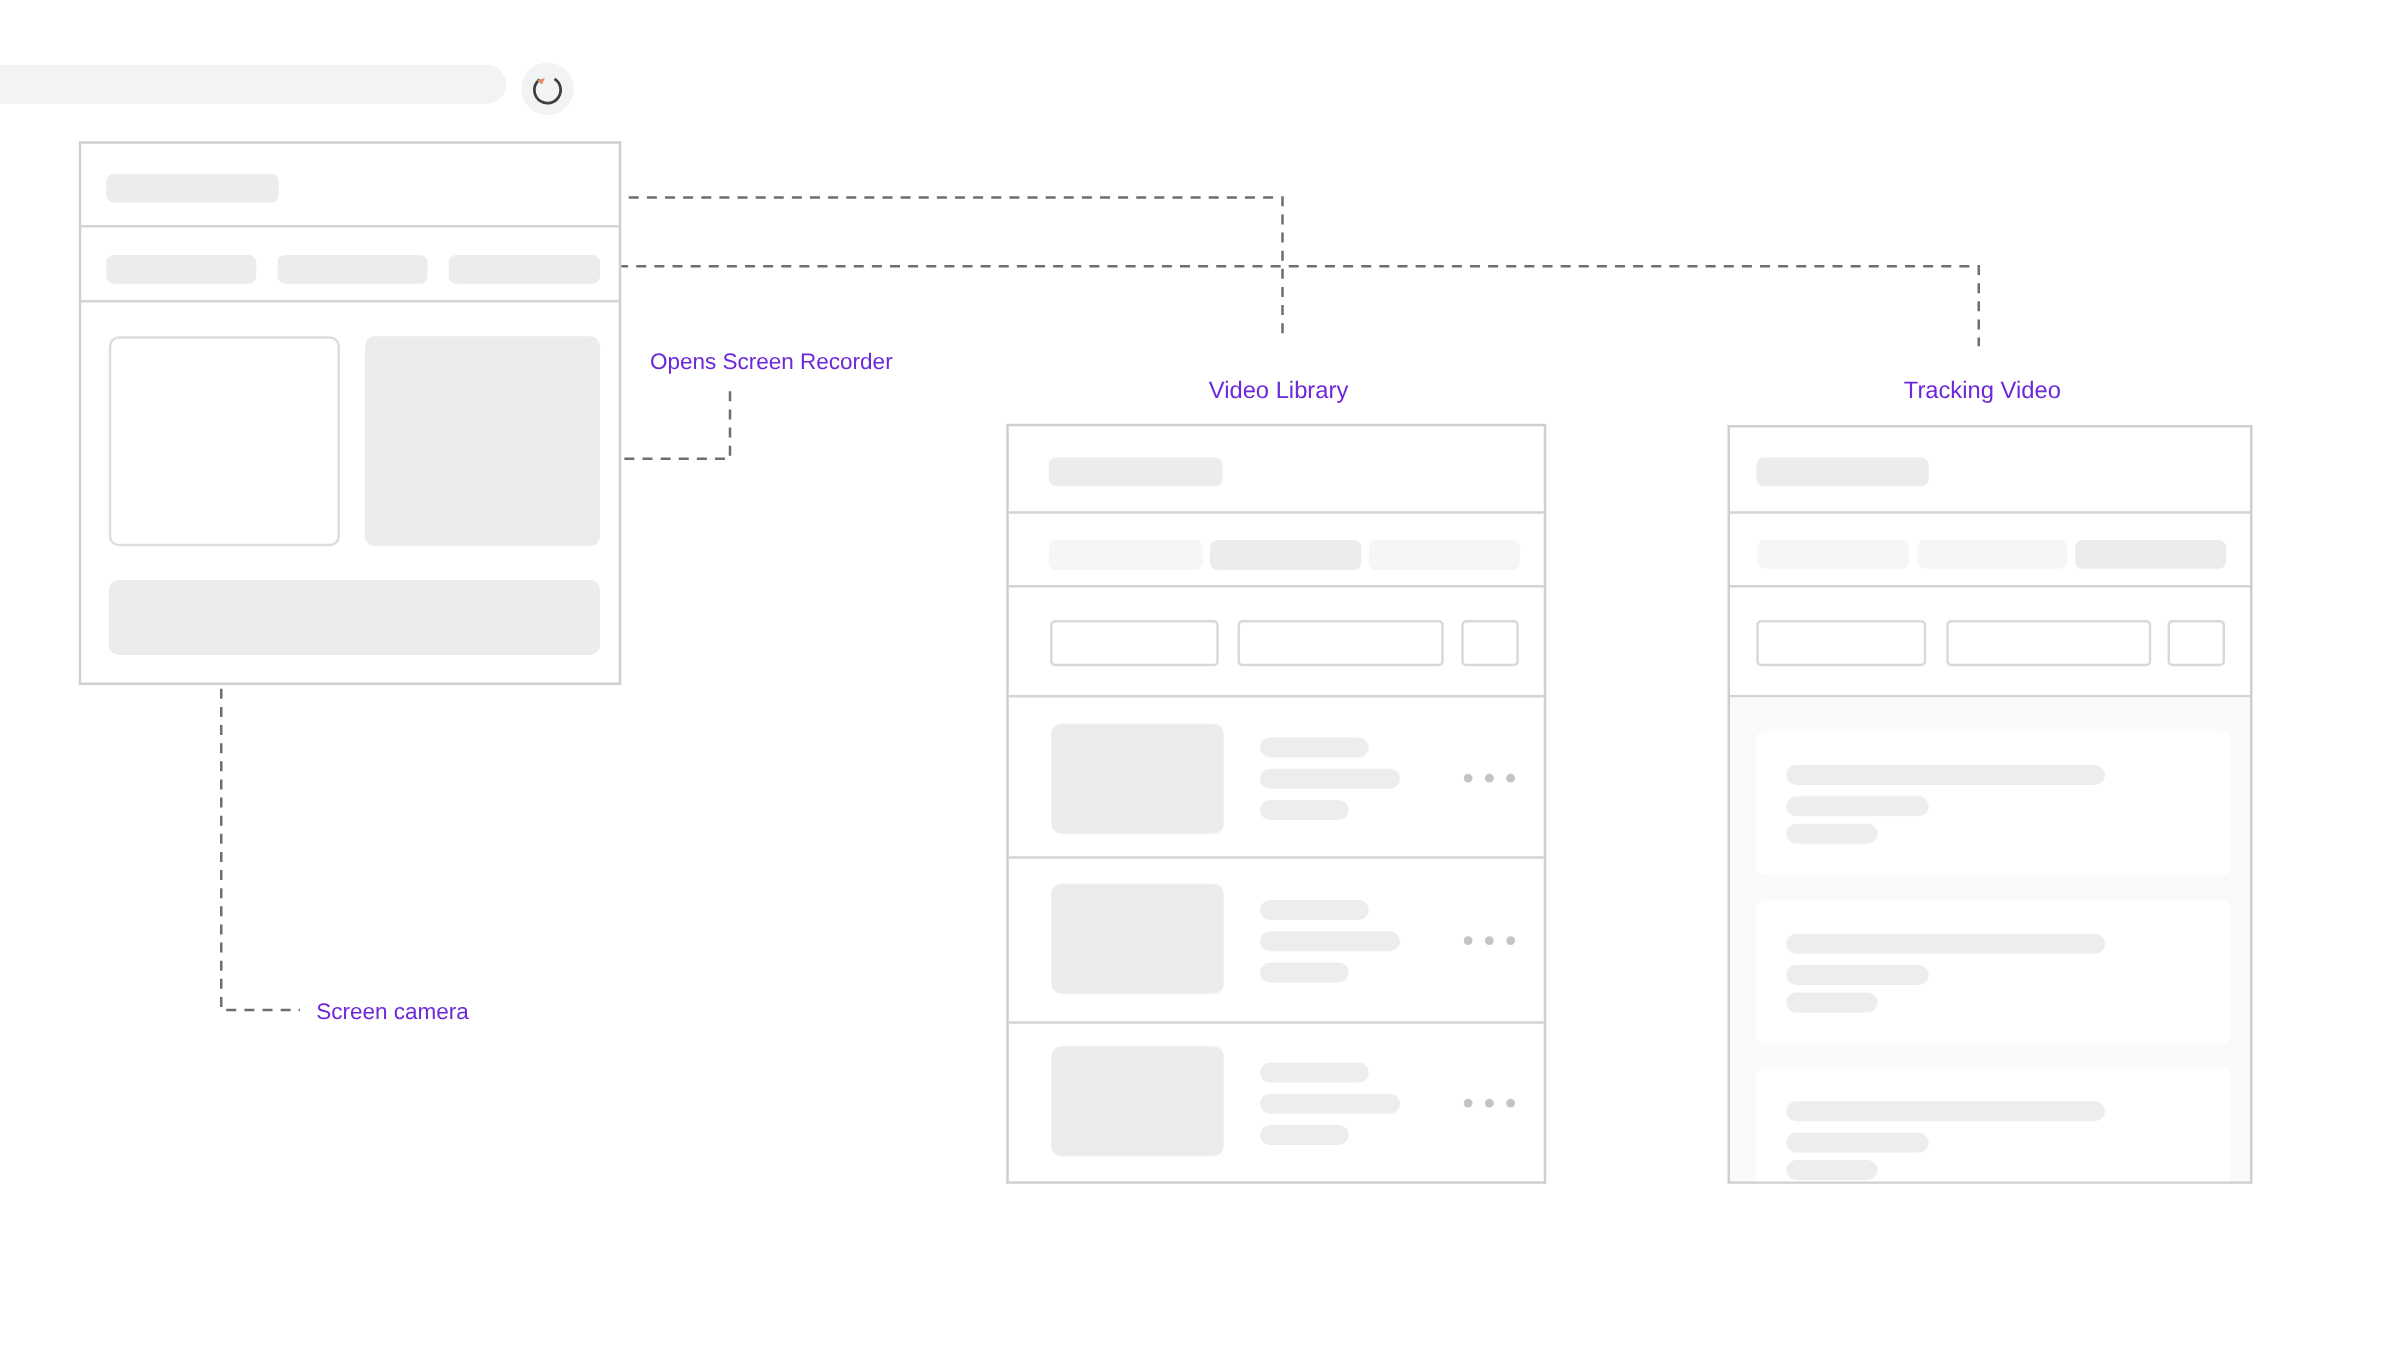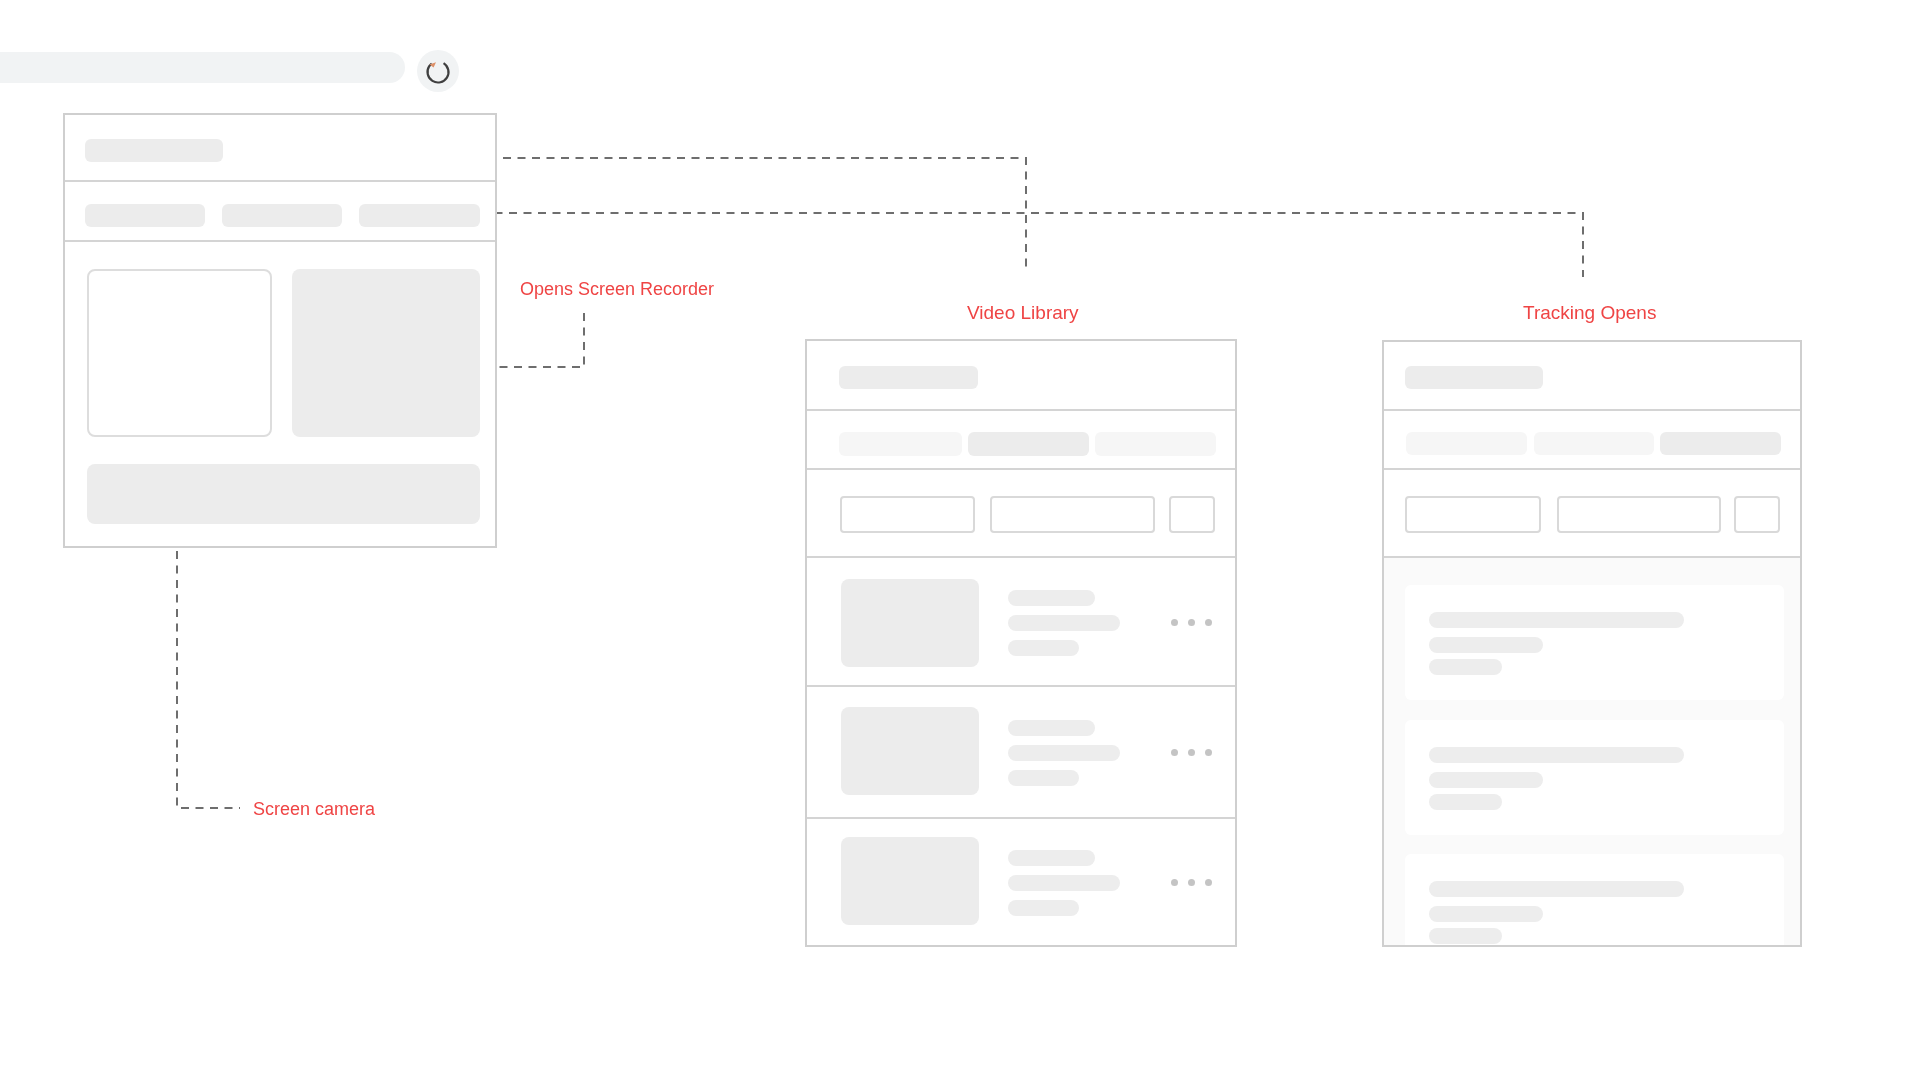--- a/index.html
+++ b/index.html
@@ -18,21 +18,21 @@
   .bar.light{background:#f6f6f6;}
   .pbox{position:absolute;box-sizing:border-box;border-radius:8px;}
   .inputbox{position:absolute;background:#fff;border:2px solid #d9d9d9;border-radius:4px;box-sizing:border-box;}
   .thumb{position:absolute;background:#ececec;border-radius:8px;}
   .tbar{position:absolute;background:#ededed;border-radius:8px;height:16px;}
   .dots{position:absolute;display:flex;gap:10px;align-items:center;cursor:pointer;}
   .dots i{width:7px;height:7px;border-radius:50%;background:#c4c4c4;display:block;}
   .card{position:absolute;background:#fff;border-radius:6px;}
 
   
-  .lbl{position:absolute;color:#ef4444;white-space:nowrap;}
+  .lbl{position:absolute;color:#6d28d9;white-space:nowrap;}
   .lbl.small{font-size:18px;}
   .lbl.title{font-size:19px;}
 
   svg.overlay{position:absolute;left:0;top:0;pointer-events:none;}
   .conn{fill:none;stroke:#6e6e6e;stroke-width:2;stroke-dasharray:8 6.5;}
 </style>
 </head>
 <body>
 
 <div id="stage">
@@ -50,21 +50,21 @@
   <svg class="overlay" width="1920" height="1080">
     <path class="conn" d="M289 176 L289 158 L1026 158 L1026 268"></path>
     <path class="conn" d="M480 213 L1583 213 L1583 277"></path>
     <path class="conn" d="M456 367 L584 367 L584 308"></path>
     <path class="conn" d="M177 435 L177 808 L240 808"></path>
   </svg>
 
   <div class="lbl small" style="left:520px;top:279px;">Opens Screen Recorder</div>
   <div class="lbl small" style="left:253px;top:799px;">Screen camera</div>
   <div class="lbl title" style="left:967px;top:302px;">Video Library</div>
-  <div class="lbl title" style="left:1523px;top:302px;">Tracking Opens</div>
+  <div class="lbl title" style="left:1523px;top:302px;">Tracking Video</div>
 
   <div class="panel" style="left:63px;top:113px;width:434px;height:435px;">
 
     <div class="bar" style="left:20px;top:24px;width:138px;height:23px;"></div>
     <div class="sep" style="top:65px;"></div>
 
     <div class="bar" style="left:20px;top:89px;width:120px;height:23px;"></div>
     <div class="bar" style="left:157px;top:89px;width:120px;height:23px;"></div>
     <div class="bar" style="left:294px;top:89px;width:121px;height:23px;"></div>
     <div class="sep" style="top:125px;"></div>

